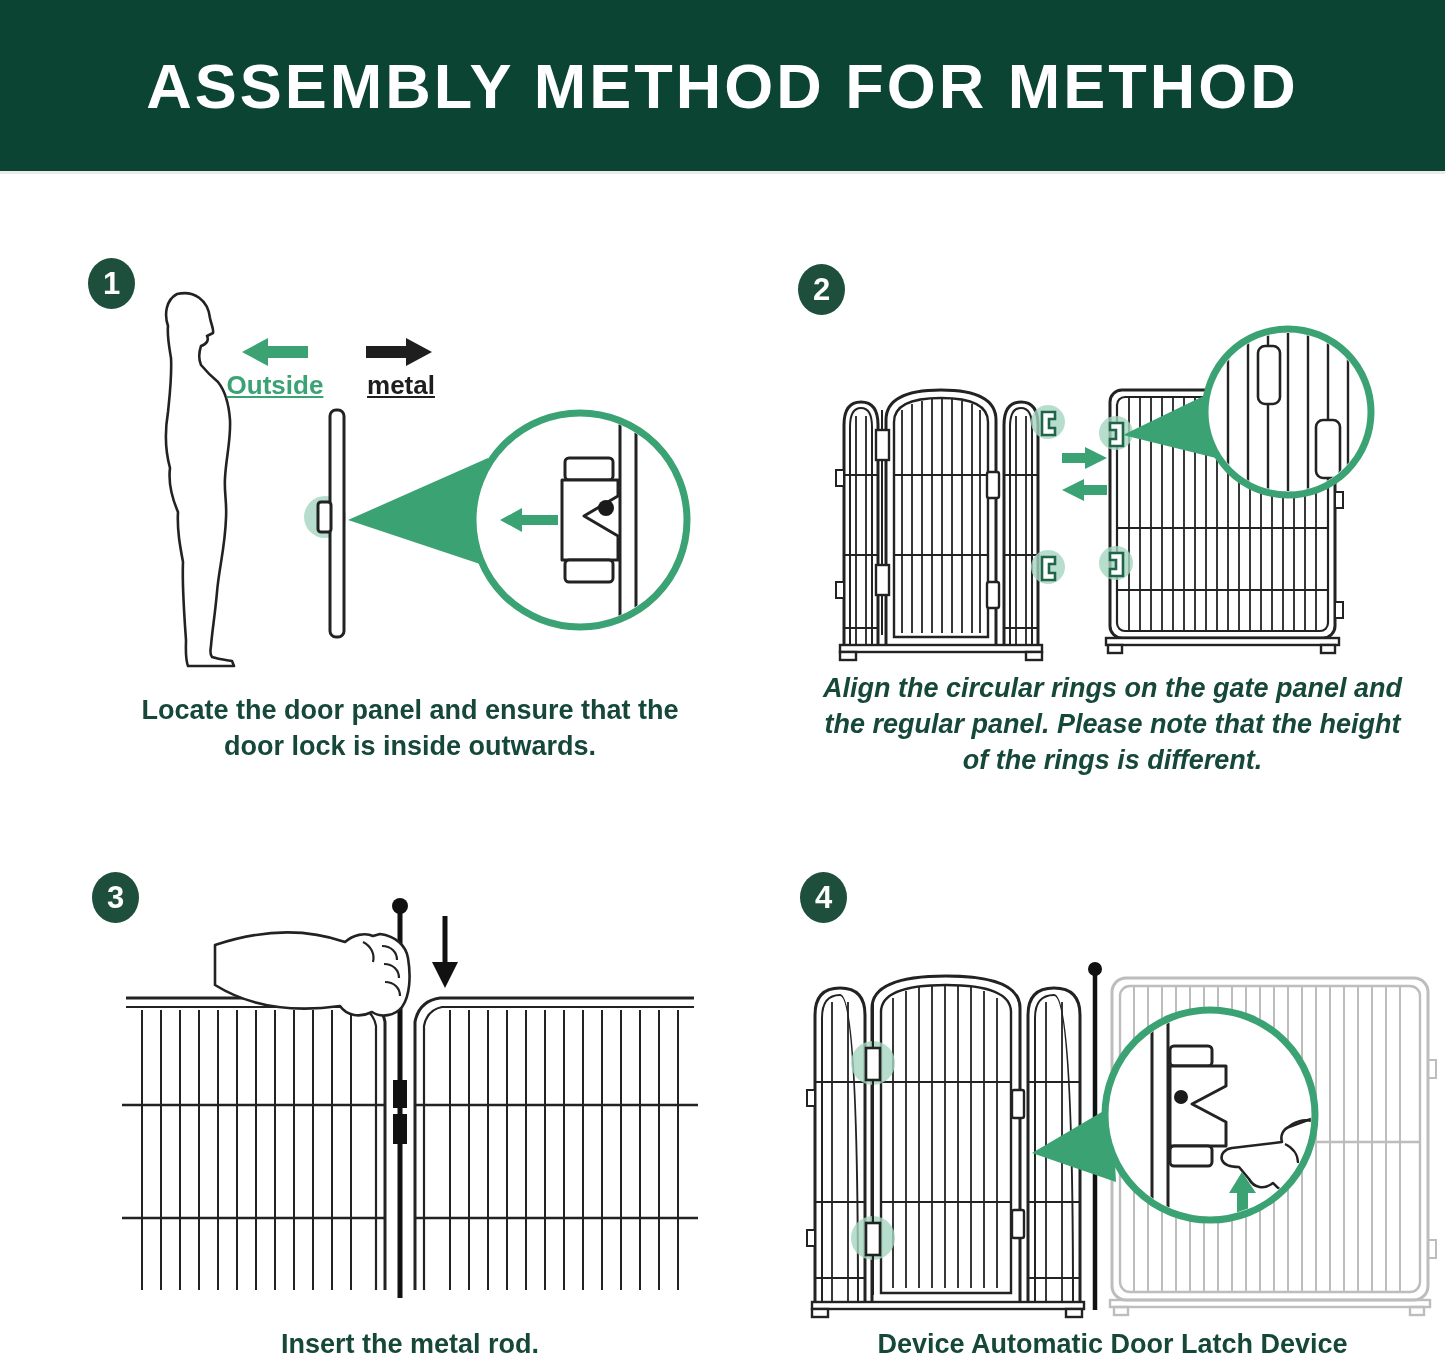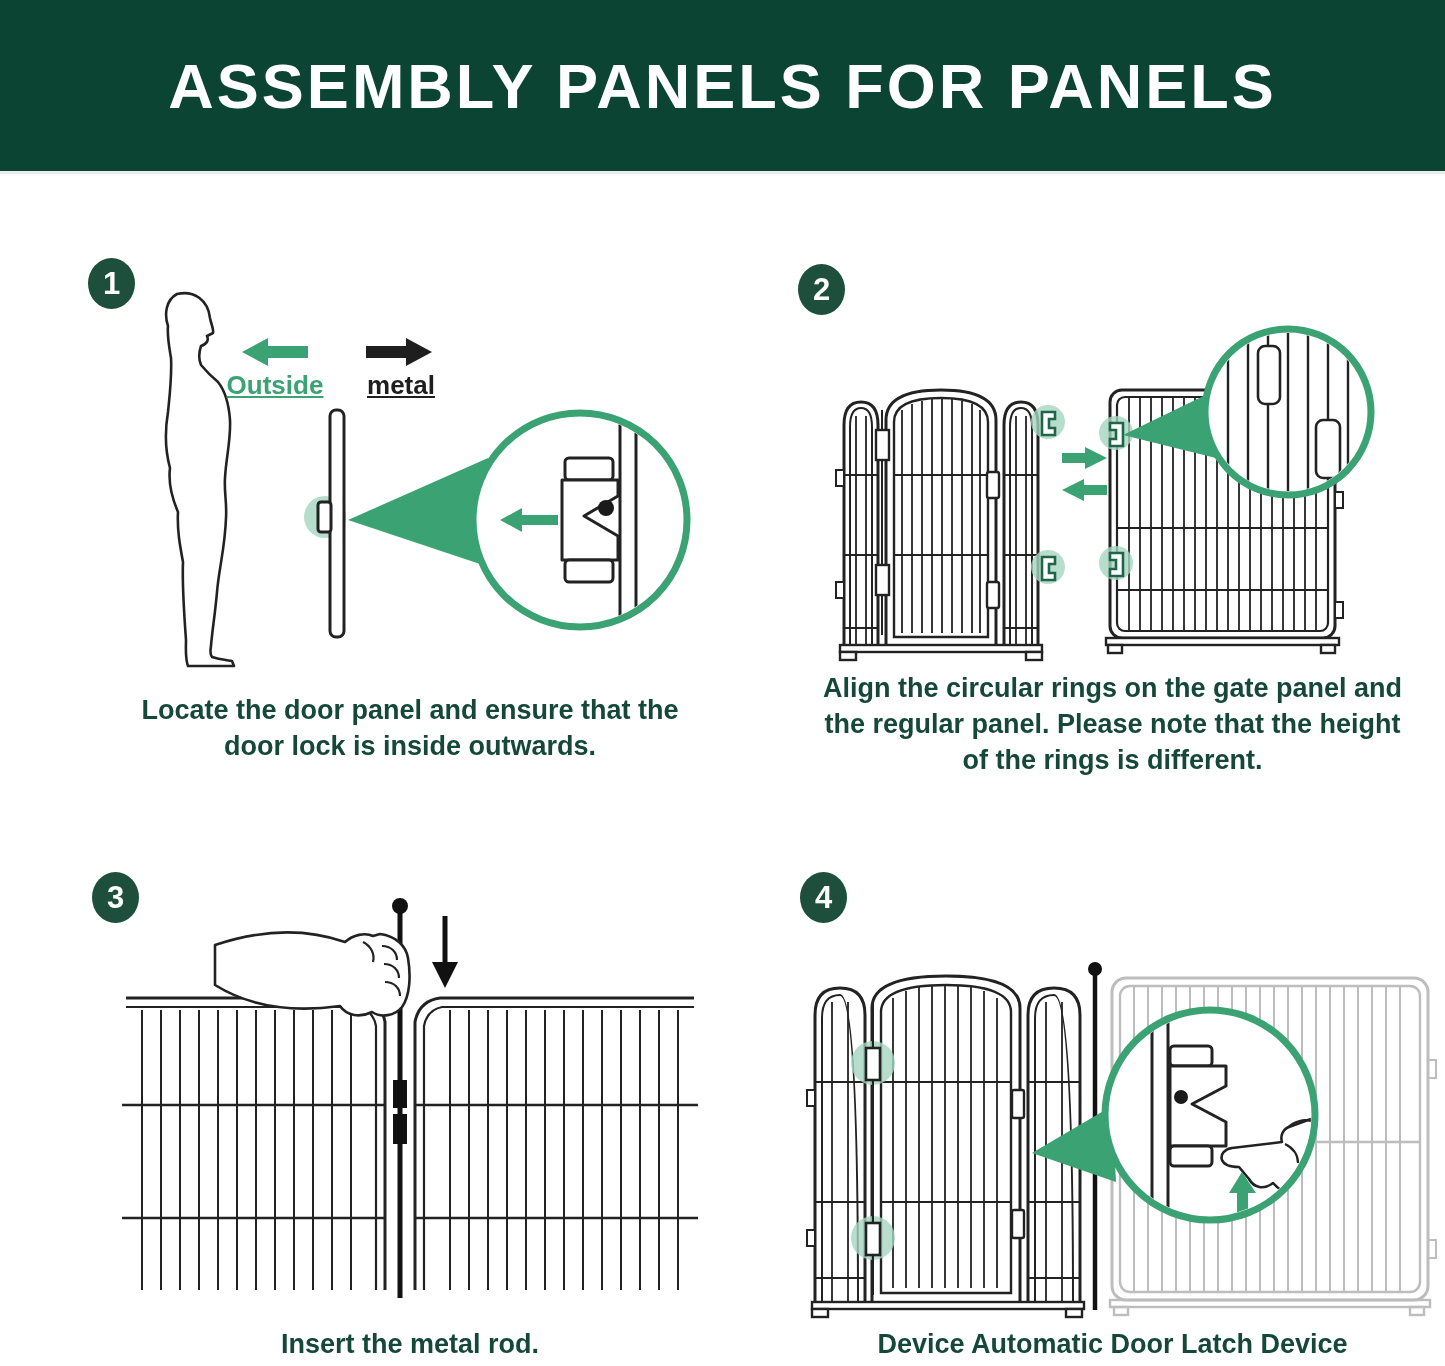--- a/index.html
+++ b/index.html
@@ -36,21 +36,21 @@
   .step-2 .badge { left:18px; top:34px; }
   .step-3 .badge { left:32px; top:22px; }
   .step-4 .badge { left:20px; top:22px; }
 
   .caption {
     position:absolute; left:0; width:100%; text-align:center;
     color:#16483A; font-size:27px; line-height:36px; font-weight:600;
   }
   .caption .inner { display:inline-block; }
   .step-1 .caption { top:462px; } .step-1 .caption .inner { max-width:585px; }
-  .step-2 .caption { top:440px; } .step-2 .caption .inner { max-width:600px; }
+  .step-2 .caption { top:440px; } .step-2 .caption .inner { max-width:600px;font-style:italic; }
   .step-3 .caption { top:476px; }
   .step-4 .caption { top:476px; }
 
   .dir-label {
     position:absolute; font-size:26px; font-weight:700; text-align:center;text-decoration:underline;
   }
   .lbl-outside { left:152px; top:140px; width:126px; color:#3BA273; }
   .lbl-inside  { left:296px; top:140px; width:90px;  color:#1e1e1e; }
 
   
@@ -59,21 +59,21 @@
   .gray { stroke:#BDBDBD; fill:none; }
   .acc  { fill:#3BA273; }
   .hl   { fill:#A5D6BF; opacity:.8; }
 </style>
 </head>
 <body>
 
 <div class="page">
 
   <div class="header">
-    <h1>ASSEMBLY PANELS FOR PANELS</h1>
+    <h1>ASSEMBLY METHOD FOR METHOD</h1>
   </div>
 
   <div class="step step-1">
     <div class="badge">
       <span>1</span>
     </div>
 
     <svg width="700" height="570" viewBox="0 0 700 570">
 
       <path class="ln" stroke-width="2.6" stroke-linejoin="round" d="M 117 64 C 134 60 148 70 150 88 C 151 94 154 99 153 103 L 147 106 C 149 110 147 114 141 116

